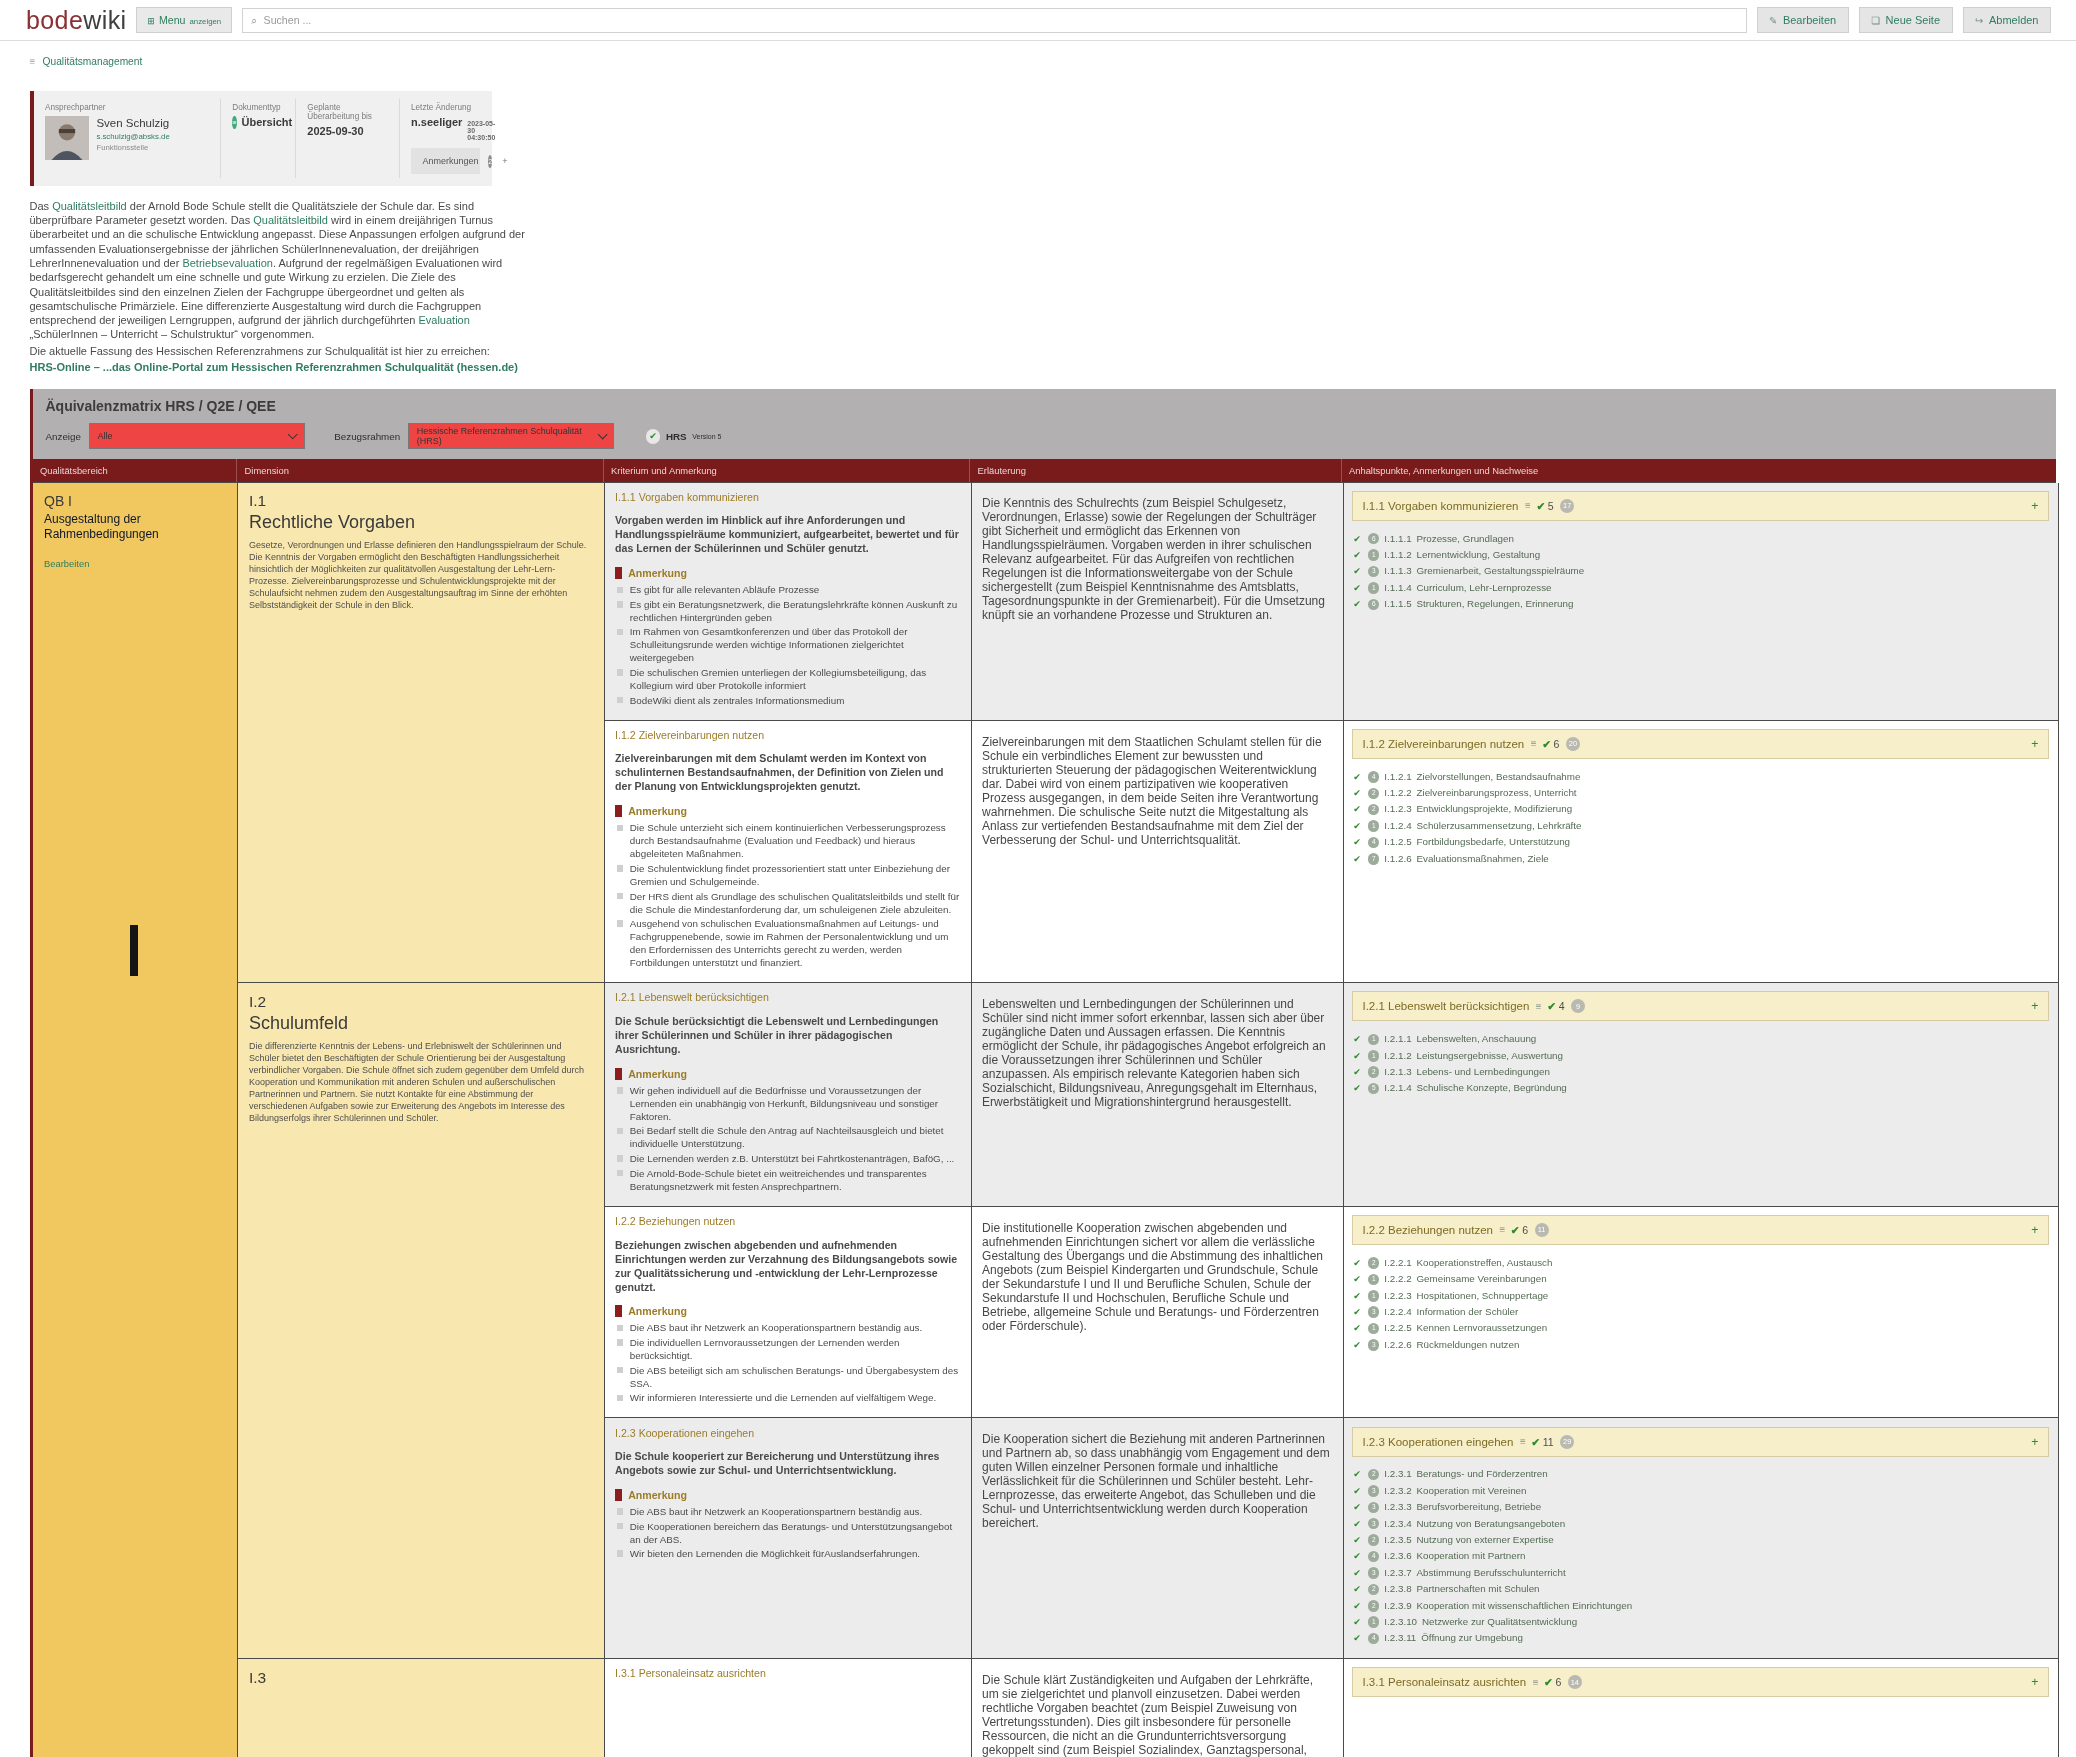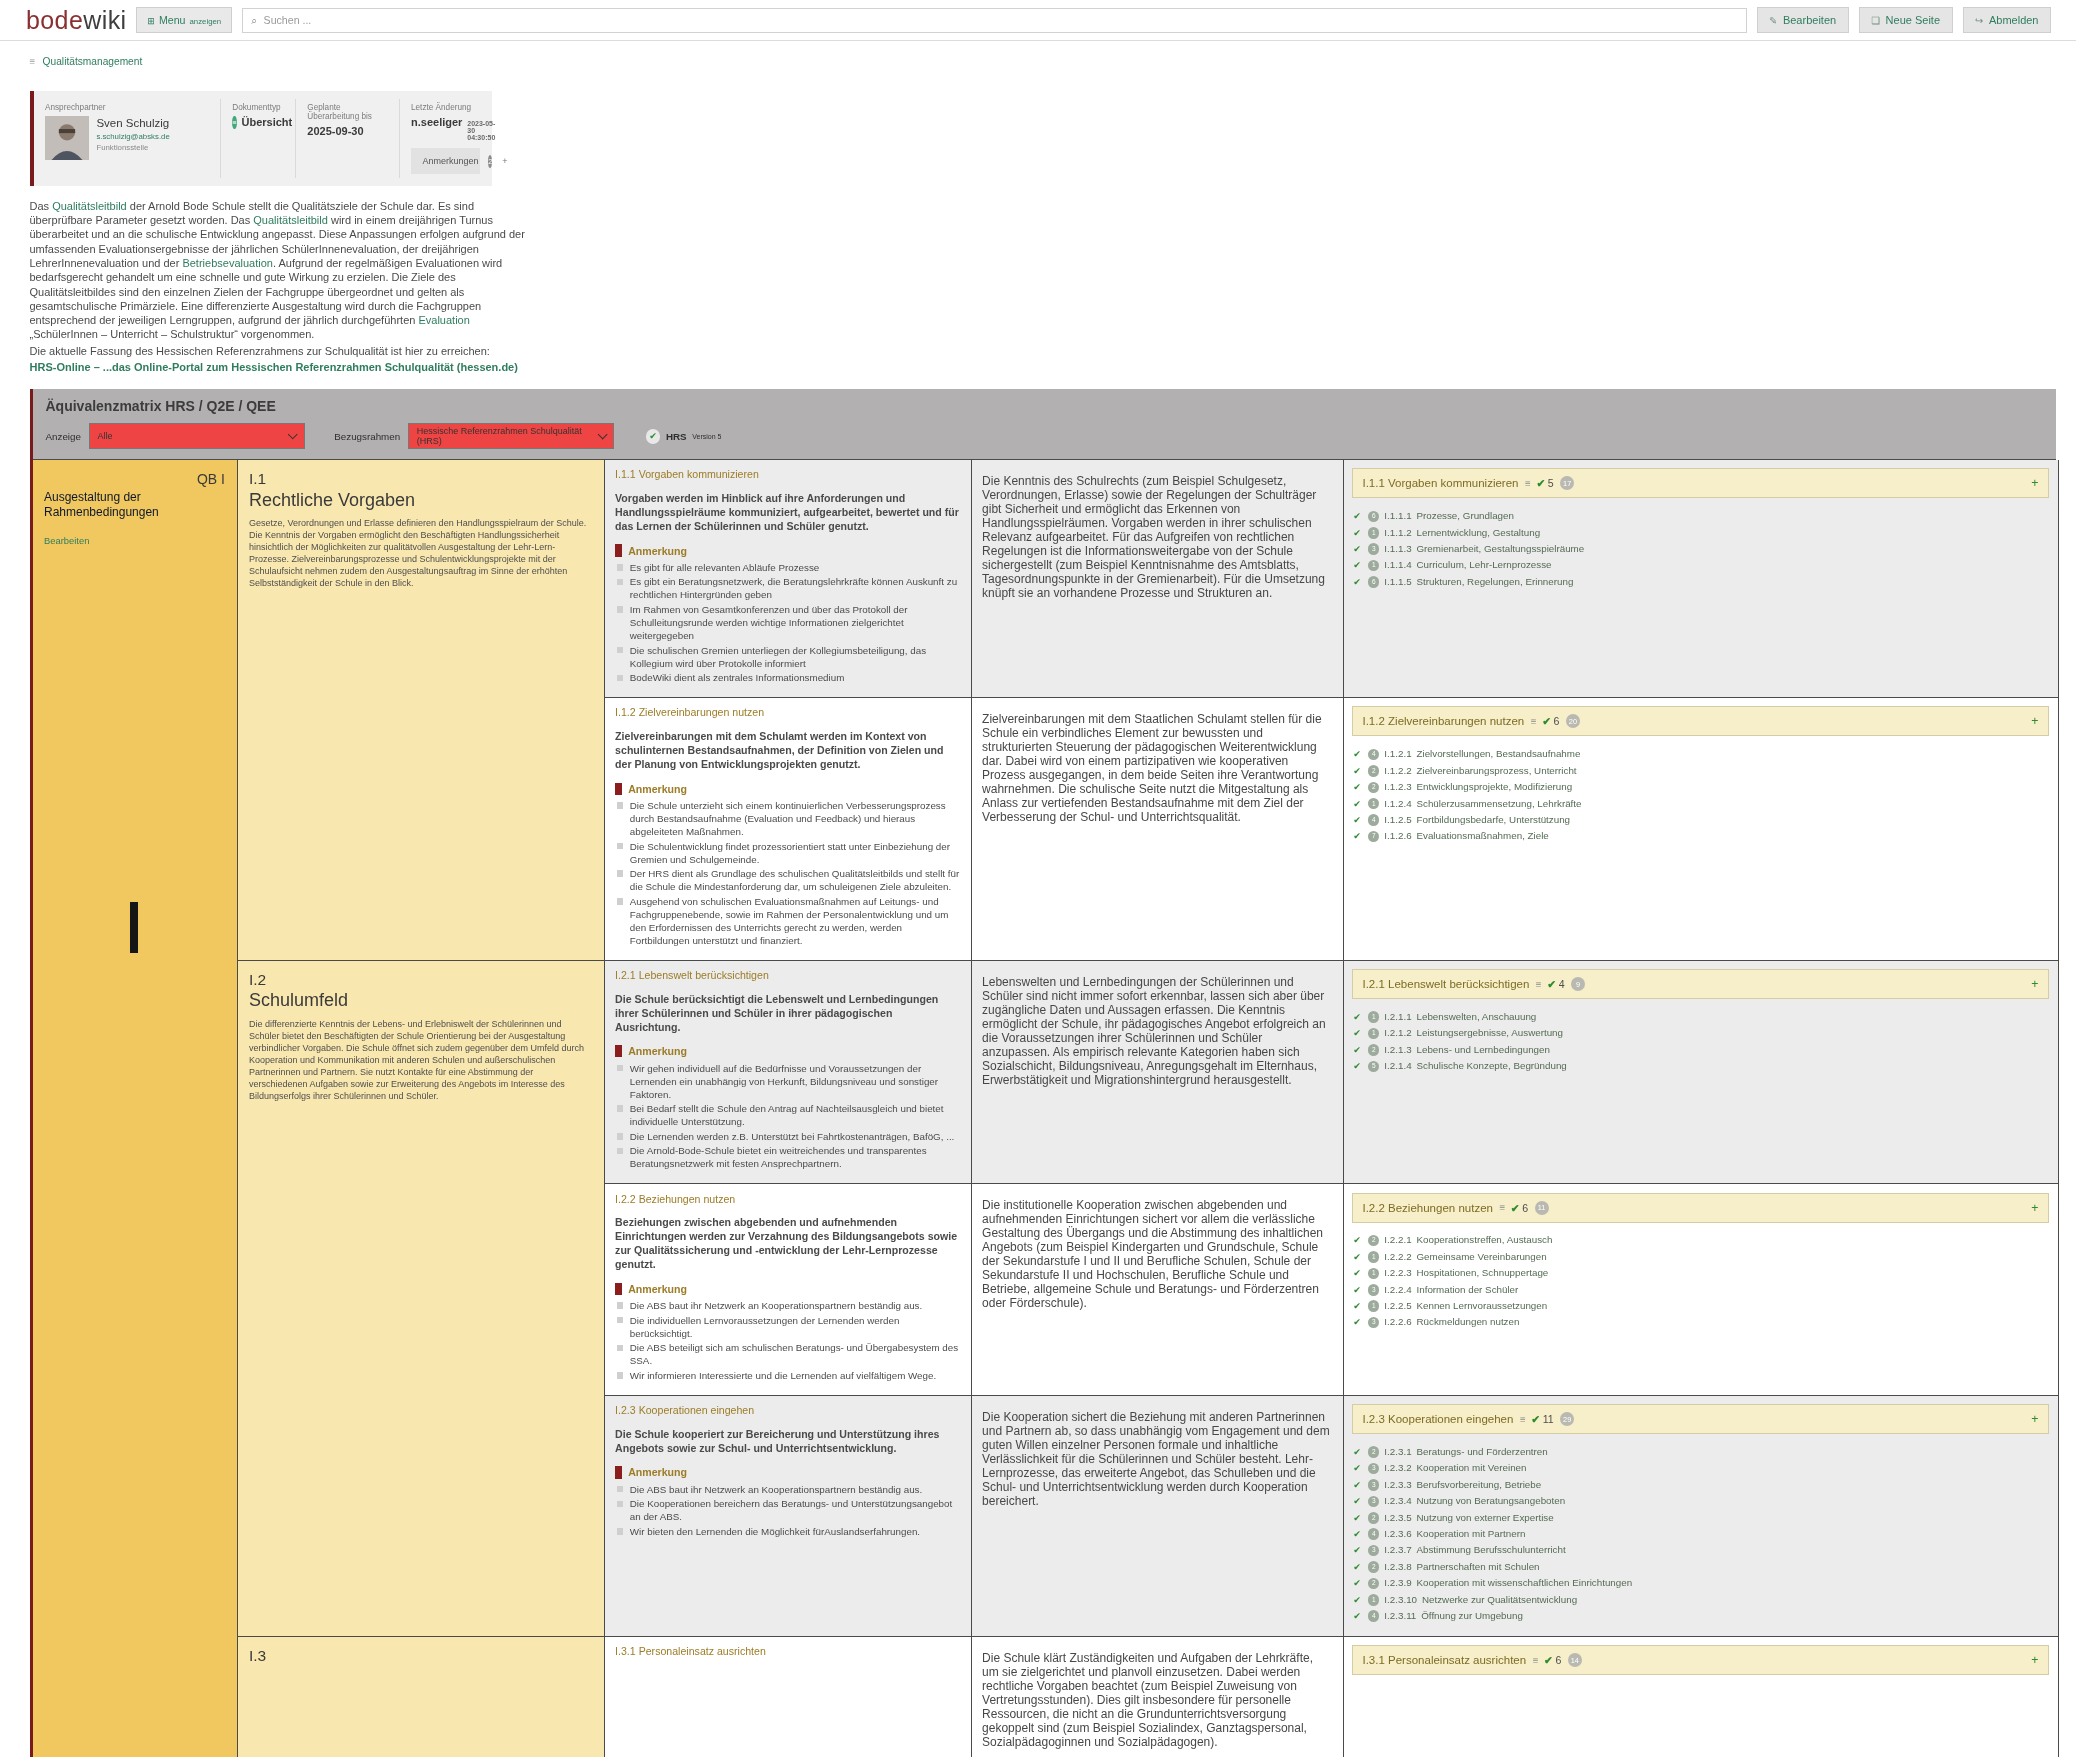--- a/index.html
+++ b/index.html
@@ -70,21 +70,21 @@
   .hrsver{display:flex; align-items:center; gap:5.7px; margin-left:23px; cursor:pointer;}
   .ver-check{width:14.7px;height:14.7px;border-radius:50%;background:#e8e8e8;color:#2e8b2e;font-size:9px;display:flex;align-items:center;justify-content:center;}
   .ver-label{font-size:9.8px; font-weight:700; color:#2f2f2f;}
   .ver-sub{font-size:7px; color:#2f2f2f;}
   .m-headrow{display:flex; background:var(--maroon);}
   .m-h{color:#ecd3d3; font-size:9.4px; padding:5.7px 7.4px; border-left:0.8px solid #9a5050;}
   .m-h:first-child{border-left:none;}
   .w1{width:204px;} .w2{width:367px;} .w3{width:367px;} .w4{width:372px;} .w5{width:716px;}
   .section{display:flex; border-top:1.6px solid var(--line);}
   .qb-cell{width:204px; flex-shrink:0; padding:10.6px 11.5px; position:relative;}
-  .qb-id{font-size:14px; color:#3a3a3a; margin-bottom:3.3px;text-align:right;}
+  .qb-id{font-size:14px; color:#3a3a3a; margin-bottom:3.3px;}
   .qb-title{font-size:12px; font-weight:400; color:#0f172a; line-height:14.7px; margin-bottom:13px;}
   .qb-edit{font-size:9.4px; color:var(--accent); text-decoration:none;}
   .sec-body{flex:1; display:flex; flex-direction:column;}
   .dim-group{display:flex; border-top:1.6px solid var(--line);}
   .dim-group:first-child{border-top:none;}
   .dim-cell{width:367px; flex-shrink:0; padding:9.8px 11.5px; border-left:0.8px solid var(--line);}
   .dim-id{font-size:15.5px; font-weight:300; color:#3a3a3a;}
   .dim-title{font-size:18px; font-weight:400; color:#3a3a3a; margin:1.6px 0 6.5px;}
   .dim-desc{font-size:9px; line-height:12px; color:#4f4f4f;}
   .rowstack{flex:1; display:flex; flex-direction:column;}
@@ -214,20 +214,27 @@
         <span>Hessische Referenzrahmen Schulqualität (HRS)</span>
         <span class="chev"></span>
       </div>
       <div class="hrsver">
         <span class="ver-check">✔</span>
         <span class="ver-label">HRS</span>
         <span class="ver-sub">Version 5</span>
       </div>
     </div>
   </div>
+  <div class="m-headrow" id="m-headrow">
+      <div class="m-h w1">Qualitätsbereich</div>
+      <div class="m-h w2">Dimension</div>
+      <div class="m-h w3">Kriterium und Anmerkung</div>
+      <div class="m-h w4">Erläuterung</div>
+      <div class="m-h w5">Anhaltspunkte, Anmerkungen und Nachweise</div>
+    </div>
   <div id="m-body">
       <div class="section qb1">
         <div class="qb-cell"><div class="qb-id">QB I</div><div class="qb-title">Ausgestaltung der Rahmenbedingungen</div><a class="qb-edit" href="#">Bearbeiten</a><div class="cursor-mark"></div></div>
         <div class="sec-body">
           <div class="dim-group">
             <div class="dim-cell">
               <div class="dim-id">I.1</div>
               <div class="dim-title">Rechtliche Vorgaben</div>
               <div class="dim-desc">Gesetze, Verordnungen und Erlasse definieren den Handlungsspielraum der Schule. Die Kenntnis der Vorgaben ermöglicht den Beschäftigten Handlungssicherheit hinsichtlich der Möglichkeiten zur qualitätvollen Ausgestaltung der Lehr-Lern-Prozesse. Zielvereinbarungsprozesse und Schulentwicklungsprojekte mit der Schulaufsicht nehmen zudem den Ausgestaltungsauftrag im Sinne der erhöhten Selbstständigkeit der Schule in den Blick.</div>
             </div>

